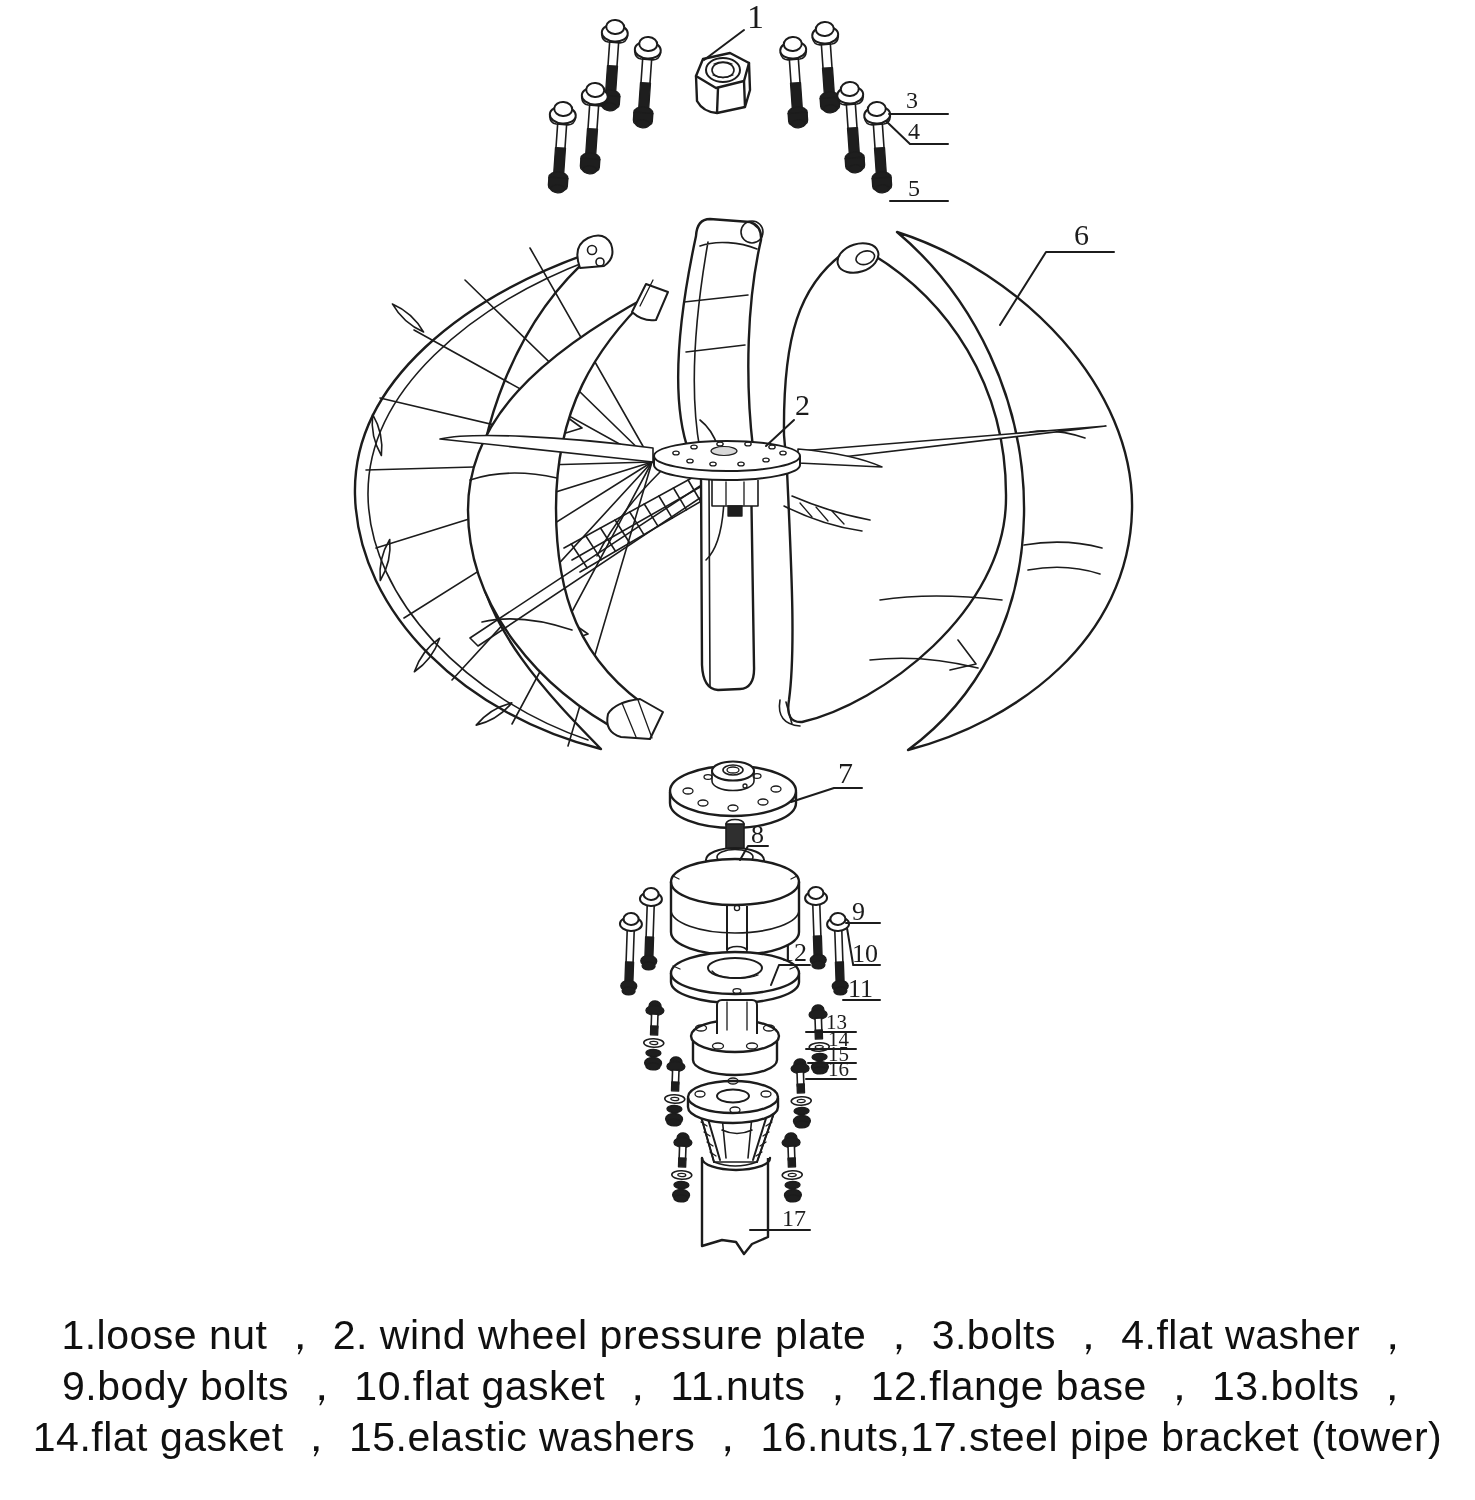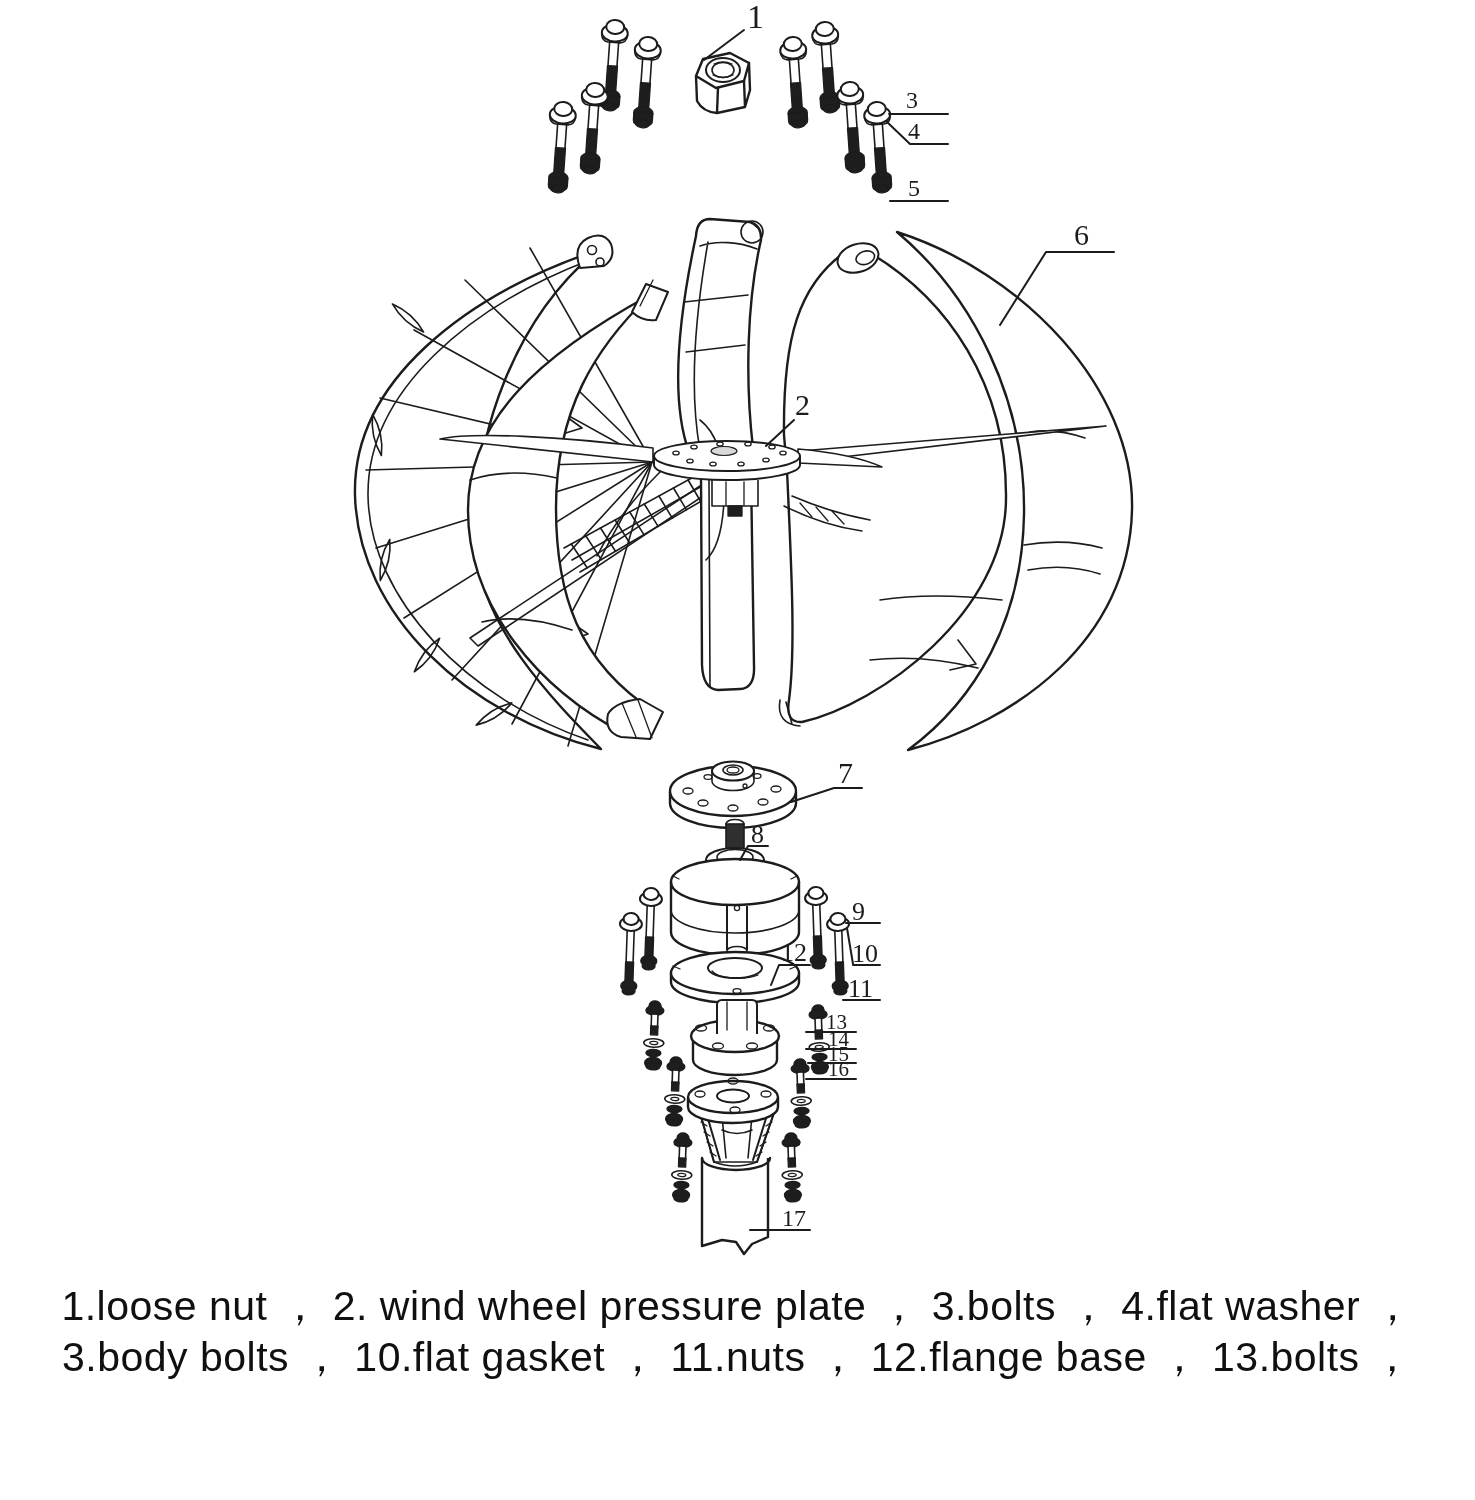--- a/index.html
+++ b/index.html
@@ -6,21 +6,21 @@
   .stage{position:relative;width:1475px;height:1500px;background:#ffffff;overflow:hidden;
          font-family:"Liberation Sans","DejaVu Sans",sans-serif;}
   svg{position:absolute;left:0;top:0;}
   
   .o{stroke:#1c1c1c;fill:none;stroke-linecap:round;stroke-linejoin:round;}
   .w{stroke:#1c1c1c;fill:#ffffff;stroke-linejoin:round;}
   .k{stroke:#1c1c1c;fill:#1e1e1e;stroke-linejoin:round;}
   .s24{stroke-width:2.4px;} .s2{stroke-width:2px;} .s16{stroke-width:1.6px;} .s12{stroke-width:1.3px;}
   .callout{font-family:"Liberation Serif","DejaVu Serif",serif;fill:#1c1c1c;}
   .c34{font-size:34px;} .c30{font-size:30px;} .c26{font-size:26px;} .c24{font-size:24px;} .c20{font-size:21px;}
-  .parts-list{position:absolute;left:0;top:1281px;width:1475px;text-align:center;
+  .parts-list{position:absolute;left:0;top:1310px;width:1475px;text-align:center;
               color:#101010;font-size:41px;line-height:51px;letter-spacing:0.5px;white-space:nowrap;}
 </style>
 </head>
 <body>
 
 <div class="stage">
 <svg width="1475" height="1270" viewBox="0 0 1475 1270">
   <defs>
 
     <g id="boltTop">
@@ -316,15 +316,16 @@
     <text x="826" y="1029" class="callout c20">13</text>
     <text x="828" y="1046" class="callout c20">14</text>
     <text x="828" y="1061" class="callout c20">15</text>
     <text x="828" y="1076" class="callout c20">16</text>
     <text x="782" y="1226" class="callout c24">17</text>
   </g>
 </svg>
 
   <div class="parts-list">
     <div>1.loose nut ， 2. wind wheel pressure plate ， 3.bolts ， 4.flat washer ，</div>
-    <div>3.body bolts ， 10.flat gasket ， 11.nuts ， 12.flange base ， 13.bolts ，</div>
+    <div>9.body bolts ， 10.flat gasket ， 11.nuts ， 12.flange base ， 13.bolts ，</div>
+    <div>14.flat gasket ， 15.elastic washers ， 16.nuts,17.steel pipe bracket (tower)</div>
   </div>
 </div>
 
 </body></html>

